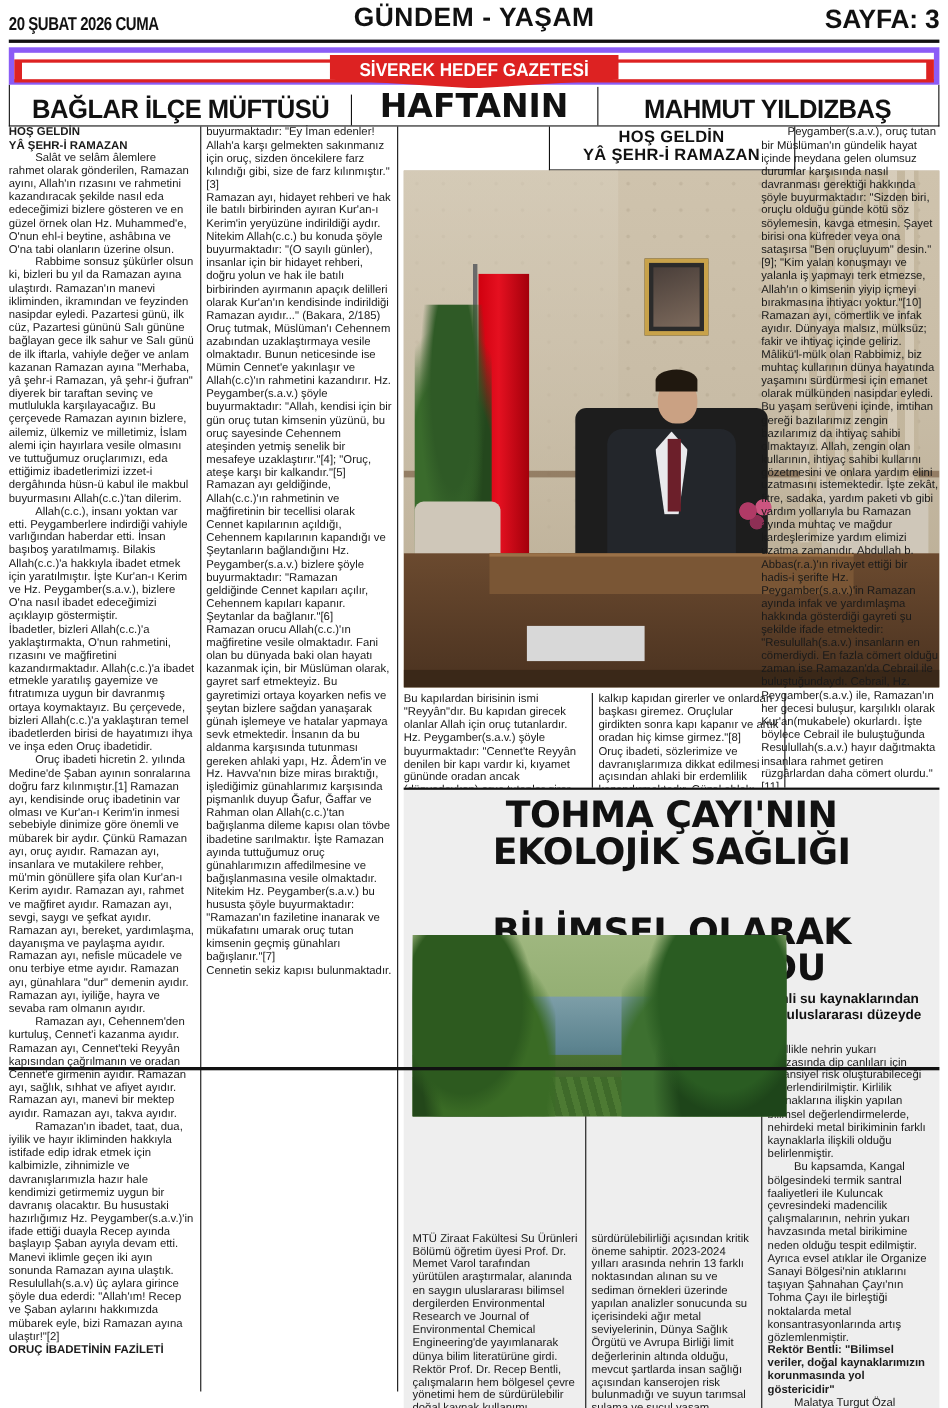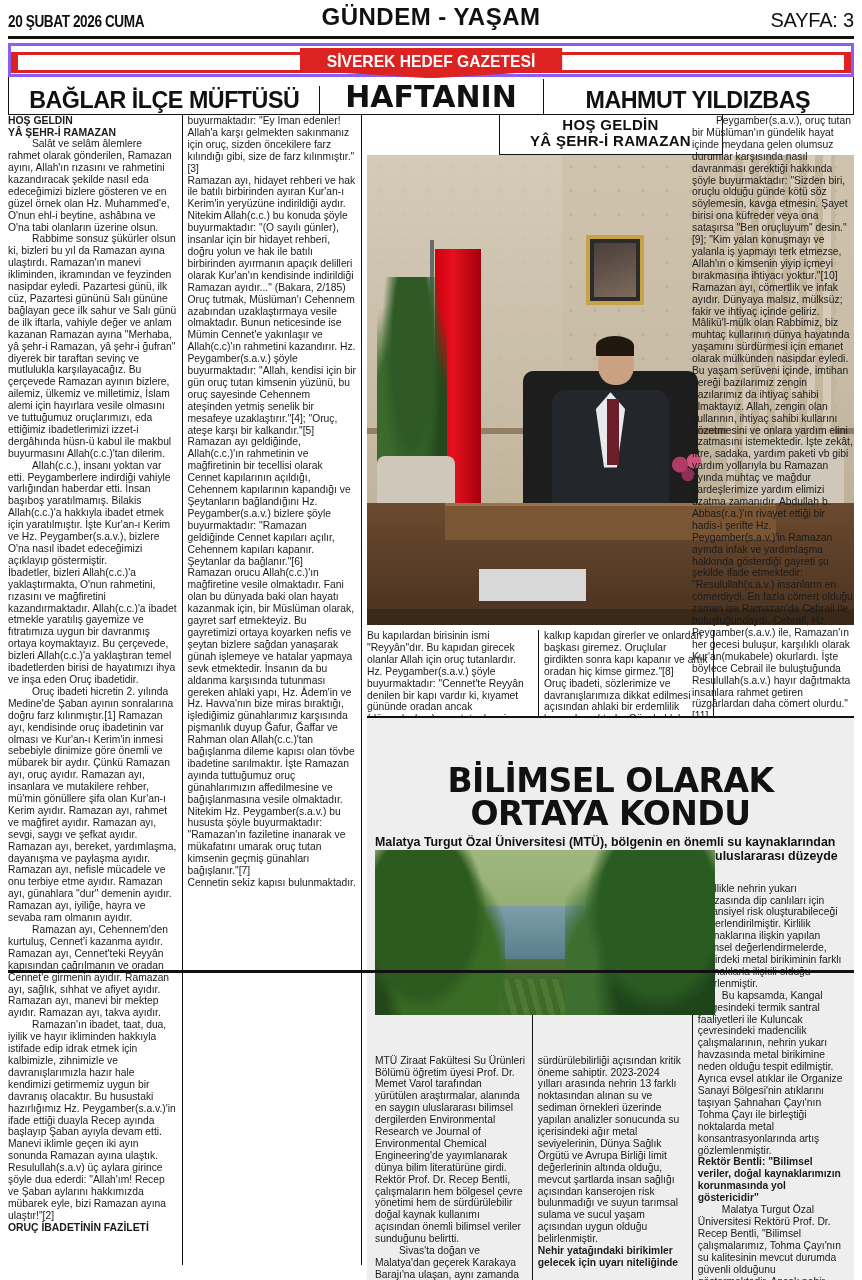--- a/index.html
+++ b/index.html
@@ -13,26 +13,26 @@
   }
   .page { position:relative; width:862px; height:979px; padding:6px 8px 0 8px; }
 
   
   .topbar { display:flex; align-items:flex-end; justify-content:space-between; height:26px; }
   .topdate {
     font-weight:bold; font-size:17px; letter-spacing:-0.5px;
     transform:scaleX(0.80); transform-origin:left bottom; white-space:nowrap;
   }
   .toptitle { font-weight:bold; font-size:24px; letter-spacing:0.5px; position:absolute; left:0; right:0; text-align:center; top:3px;}
-  .toppage { font-weight:normal; font-size:20px; letter-spacing:-0.2px; white-space:nowrap; }
+  .toppage { font-weight:bold; font-size:24px; letter-spacing:-0.2px; white-space:nowrap; }
 
   .hr-thick { border-top:3px solid #111; margin-top:4px; }
 
   
-  .ribbon-wrap { position:relative; height:34px; margin-top:4px; border:3px solid #8b5cf6; }
+  .ribbon-wrap { position:relative; height:34px; margin-top:4px; border:5px solid #8b5cf6; }
   .ribbon-bar { position:absolute; left:0; right:0; top:6px; height:21px; background:#dd2222; }
   .ribbon-inner-l { position:absolute; left:7px; top:9px; height:15px; width:285px; background:#fff; }
   .ribbon-inner-r { position:absolute; right:7px; top:9px; height:15px; width:285px; background:#fff; }
   .ribbon-center {
     position:absolute; left:50%; transform:translateX(-50%); top:2px;
     background:#dd2222; color:#fff; font-weight:bold; font-size:17px;
     padding:4px 18px 6px 18px; letter-spacing:0px; white-space:nowrap;
     clip-path: polygon(0 0,100% 0,100% 74%,52% 100%,48% 100%,0 74%);
   }
   .ribbon-center span { display:inline-block; transform:scaleX(0.92); }
@@ -252,20 +252,21 @@
         <div class="col-sep"></div>
         <div class="c5 body-txt" style="position:absolute; right:0; top:0; width:162px;">
           <p class="ind">Peygamber(s.a.v.), oruç tutan bir Müslüman'ın gündelik hayat içinde meydana gelen olumsuz durumlar karşısında nasıl davranması gerektiği hakkında şöyle buyurmaktadır: "Sizden biri, oruçlu olduğu günde kötü söz söylemesin, kavga etmesin. Şayet birisi ona küfreder veya ona sataşırsa "Ben oruçluyum" desin."[9]; "Kim yalan konuşmayı ve yalanla iş yapmayı terk etmezse, Allah'ın o kimsenin yiyip içmeyi bırakmasına ihtiyacı yoktur."[10] Ramazan ayı, cömertlik ve infak ayıdır. Dünyaya malsız, mülksüz; fakir ve ihtiyaç içinde geliriz. Mâlikü'l-mülk olan Rabbimiz, biz muhtaç kullarının dünya hayatında yaşamını sürdürmesi için emanet olarak mülkünden nasipdar eyledi. Bu yaşam serüveni içinde, imtihan gereği bazılarımız zengin bazılarımız da ihtiyaç sahibi olmaktayız. Allah, zengin olan kullarının, ihtiyaç sahibi kullarını gözetmesini ve onlara yardım elini uzatmasını istemektedir. İşte zekât, fitre, sadaka, yardım paketi vb gibi yardım yollarıyla bu Ramazan ayında muhtaç ve mağdur kardeşlerimize yardım elimizi uzatma zamanıdır. Abdullah b. Abbas(r.a.)'ın rivayet ettiği bir hadis-i şerifte Hz. Peygamber(s.a.v.)'in Ramazan ayında infak ve yardımlaşma hakkında gösterdiği gayreti şu şekilde ifade etmektedir: "Resulullah(s.a.v.) insanların en cömerdiydi. En fazla cömert olduğu zaman ise Ramazan'da Cebrail ile buluştuğundaydı. Cebrail, Hz. Peygamber(s.a.v.) ile, Ramazan'ın her gecesi buluşur, karşılıklı olarak Kur'an(mukabele) okurlardı. İşte böylece Cebrail ile buluştuğunda Resulullah(s.a.v.) hayır dağıtmakta insanlara rahmet getiren rüzgârlardan daha cömert olurdu."[11]</p>
           <p>Tüm vatandaşlarımızın mübarek Ramazan-ı Şeriflerini tebrik eder, bu mübarek günlerin ülkemize, milletimize ve âlem-i İslâm'a hayırlara, Filistin'deki ve Doğu Türkistan'daki mazlum ve mağdur kardeşlerimizin sıkıntılardan kurtuluşuna vesile olmasını yüce Allah'tan niyaz ederim.</p>
           <p class="bold">Hayırlı Cumalar</p>
         </div>
       </div>
 
       <div class="bigstory" style="position:absolute; left:0; right:0; top:595px;">
         <h1>
+          <span>TOHMA ÇAYI'NIN EKOLOJİK SAĞLIĞI</span>
           <span class="l2">BİLİMSEL OLARAK ORTAYA KONDU</span>
         </h1>
         <div class="lede">Malatya Turgut Özal Üniversitesi (MTÜ), bölgenin en önemli su kaynaklarından biri olan Tohma Çayı'nın ekolojik durumunu ortaya koyan uluslararası düzeyde iki önemli bilimsel çalışmayı kamuoyuyla paylaştı</div>
 
         <div class="story-grid">
           <div class="sg-col sg1 body-txt">
             <div class="riverphoto" style="position:absolute; left:8px; top:132px; width:340px; height:165px;">
               <div class="sky"></div>
               <div class="water"></div>
               <div class="bank"></div>

